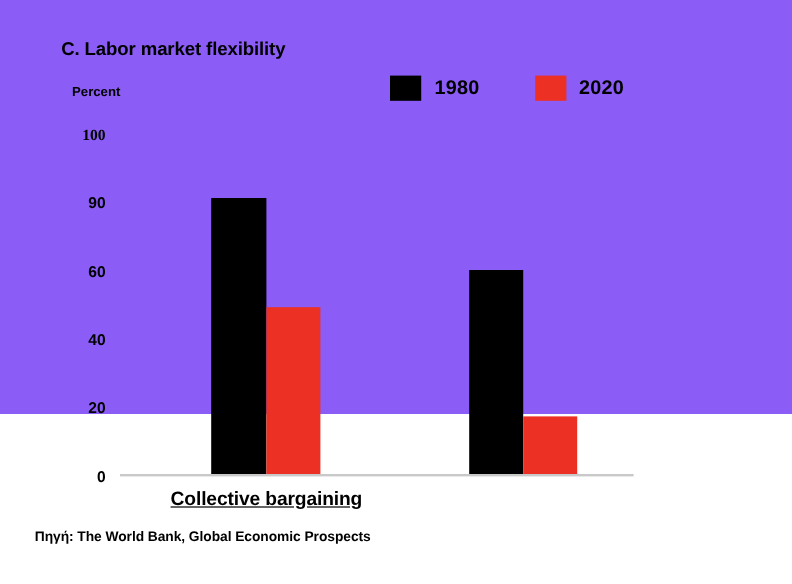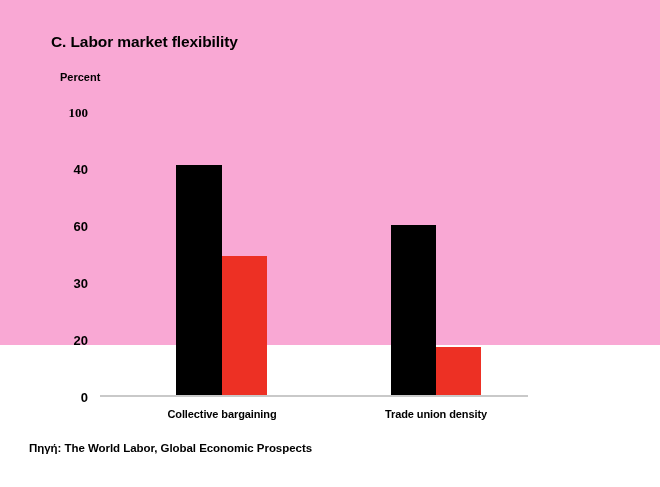--- a/index.html
+++ b/index.html
@@ -16,21 +16,21 @@
     overflow: hidden;
     position: relative;
   }
 
   #figure {
     position: absolute;
     left: 0;
     top: 0;
     width: 660px;
     height: 345px;
-    background: #f9a8d4;
+    background: #8b5cf6;
   }
 
   
   #panel-title {
     position: absolute;
     left: 51px;
     top: 33px;
     font-size: 15.5px;
     font-weight: bold;
     letter-spacing: -0.1px;
@@ -109,24 +109,25 @@
     bottom: 1px;
   }
   .bar.s1980 { background: #000000; }
   .bar.s2020 { background: #ED3024; }
 
   .xtick {
     position: absolute;
     top: 100%;
     margin-top: 11px;
     transform: translateX(-50%);
-    font-size: 11px;
+    font-size: 16px;
     font-weight: bold;
     letter-spacing: -0.1px;
     white-space: nowrap;
+    text-decoration: underline;
   }
 
   
   #source-note {
     position: absolute;
     left: 29px;
     top: 442px;
     font-size: 11.5px;
     font-weight: bold;
     letter-spacing: -0.05px;
@@ -135,37 +136,46 @@
 </style>
 </head>
 <body>
 
 <div id="figure">
 
   <div id="panel-title">C. Labor market flexibility</div>
 
   <div id="axis-unit-label">Percent</div>
 
+  <div id="legend">
+    <div class="legend-item">
+      <span class="legend-swatch" style="background:#000000;"></span>
+      <span class="legend-label">1980</span>
+    </div>
+    <div class="legend-item">
+      <span class="legend-swatch" style="background:#ED3024;"></span>
+      <span class="legend-label">2020</span>
+    </div>
+  </div>
 
   <div id="plot">
 
     <div class="ytick" style="bottom:0px;">0</div>
     <div class="ytick" style="bottom:57px;margin-left:26px;">20</div>
-    <div class="ytick" style="bottom:114px;">30</div>
+    <div class="ytick" style="bottom:114px;">40</div>
     <div class="ytick" style="bottom:171px;padding-left:12px;">60</div>
-    <div class="ytick" style="bottom:228px;">40</div>
+    <div class="ytick" style="bottom:228px;">90</div>
     <div class="ytick" style="bottom:285px;font-family:Liberation Serif, serif;">100</div>
 
     <div class="bar s1980" style="left:76px; width:46px; height:231px;"></div>
     <div class="bar s2020" style="left:122px; width:45px; height:140px;"></div>
 
     <div class="bar s1980" style="left:291px; width:45px; height:171px;"></div>
     <div class="bar s2020" style="left:336px; width:45px; height:49px;"></div>
 
     <div class="xtick" style="left:122px;">Collective bargaining</div>
-    <div class="xtick" style="left:336px;">Trade union density</div>
 
     <div id="axis-line"></div>
   </div>
 
-  <div id="source-note">Πηγή: The World Labor, Global Economic Prospects</div>
+  <div id="source-note">Πηγή: The World Bank, Global Economic Prospects</div>
 
 </div>
 
 </body></html>

